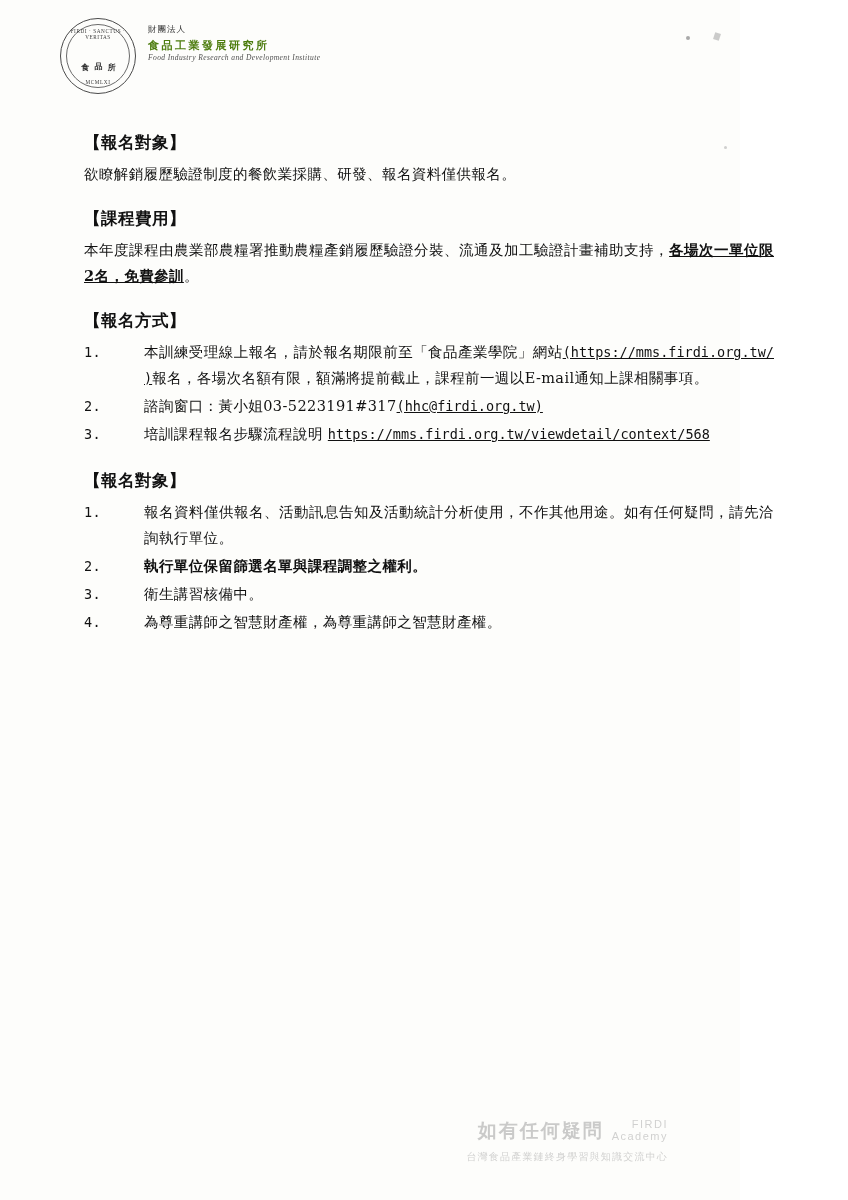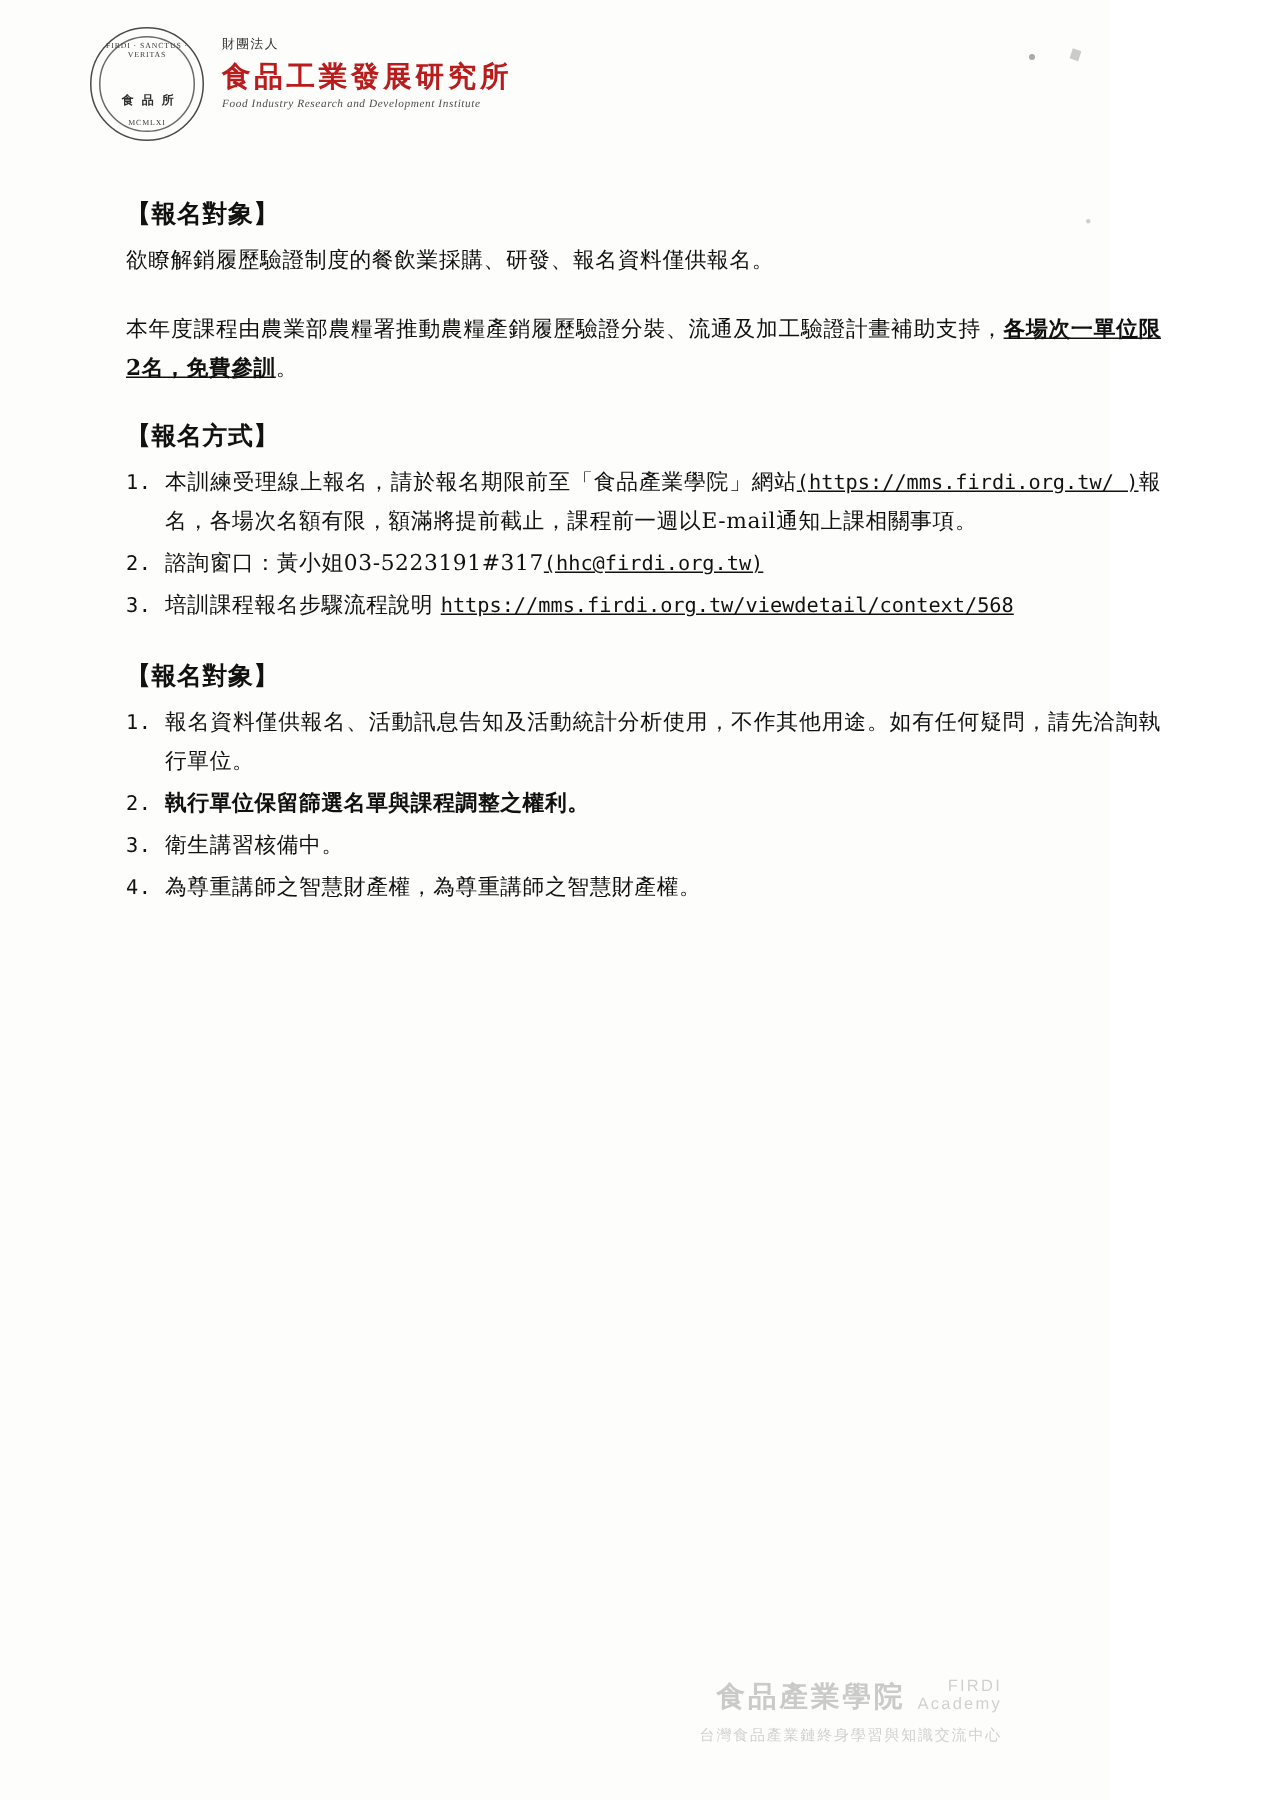--- a/index.html
+++ b/index.html
@@ -77,24 +77,24 @@
   .seal-center span { writing-mode: vertical-rl; letter-spacing: 0px; }
 
   .lh-text { padding-top: 6px; }
   .lh-org-small {
     font-size: 8.5px;
     color: #333;
     letter-spacing: 1px;
     margin-bottom: 2px;
   }
   .lh-org-main {
-    font-size: 19px;
+    font-size: 11px;
     font-weight: bold;
     letter-spacing: 2.5px;
-    color: #b91c1c;
+    color: #4d7c0f;
     font-family: Liberation Serif, serif;
   }
   .lh-org-en {
     font-size: 7.5px;
     color: #4d4d4d;
     letter-spacing: 0.4px;
     margin-top: 0;
     font-family: "Liberation Serif", serif;
     font-style: italic;
   }
@@ -173,21 +173,21 @@
     letter-spacing: 0.4px;
     display: flex;
     margin-bottom: 2px;
   }
   ol.numlist > li .num {
     width: 26px;
     flex: none;
     font-family: "DejaVu Sans Mono", monospace;
     font-size: 13.5px;
   }
-  ol.numlist > li .txt { flex: 1; text-align: justify; }
+  ol.numlist > li .txt { flex: 1; text-align: justify; margin-left: 34px; }
 
   .gap-sm { height: 10px; }
   .gap-md { height: 18px; }
 
   
   .footer {
     position: absolute;
     left: 0;
     right: 0;
     bottom: 36px;
@@ -254,20 +254,21 @@
   <div class="content">
 
     <div class="section">
       <h2 class="sec-head">【報名對象】</h2>
       <p class="para">欲瞭解銷履歷驗證制度的餐飲業採購、研發、報名資料僅供報名。</p>
     </div>
 
     <div class="gap-sm"></div>
 
     <div class="section">
+      <h2 class="sec-head">【課程費用】</h2>
       <p class="para"><span>本年度課程由農業部農糧署推動農糧產銷履歷驗證分裝、流通及加工驗證計畫補助支持，</span><span class="u b">各場次一單位限2名，免費參訓</span><span>。</span></p>
     </div>
 
     <div class="gap-sm"></div>
 
     <div class="section">
       <h2 class="sec-head">【報名方式】</h2>
       <ol class="numlist">
         <li>
           <span class="num">1.</span>
@@ -305,21 +306,21 @@
           <span class="num">4.</span>
           <span class="txt">為尊重講師之智慧財產權，為尊重講師之智慧財產權。</span>
         </li>
       </ol>
     </div>
 
   </div>
 
   <div class="footer">
     <div class="footer-row">
-      <span class="footer-cn">食品產業學院</span>
+      <span class="footer-cn">如有任何疑問</span>
       <span class="footer-en">
         <span>FIRDI</span><br>
         <span>Academy</span>
       </span>
     </div>
     <div class="footer-sub">台灣食品產業鏈終身學習與知識交流中心</div>
   </div>
 
 </div>
 

